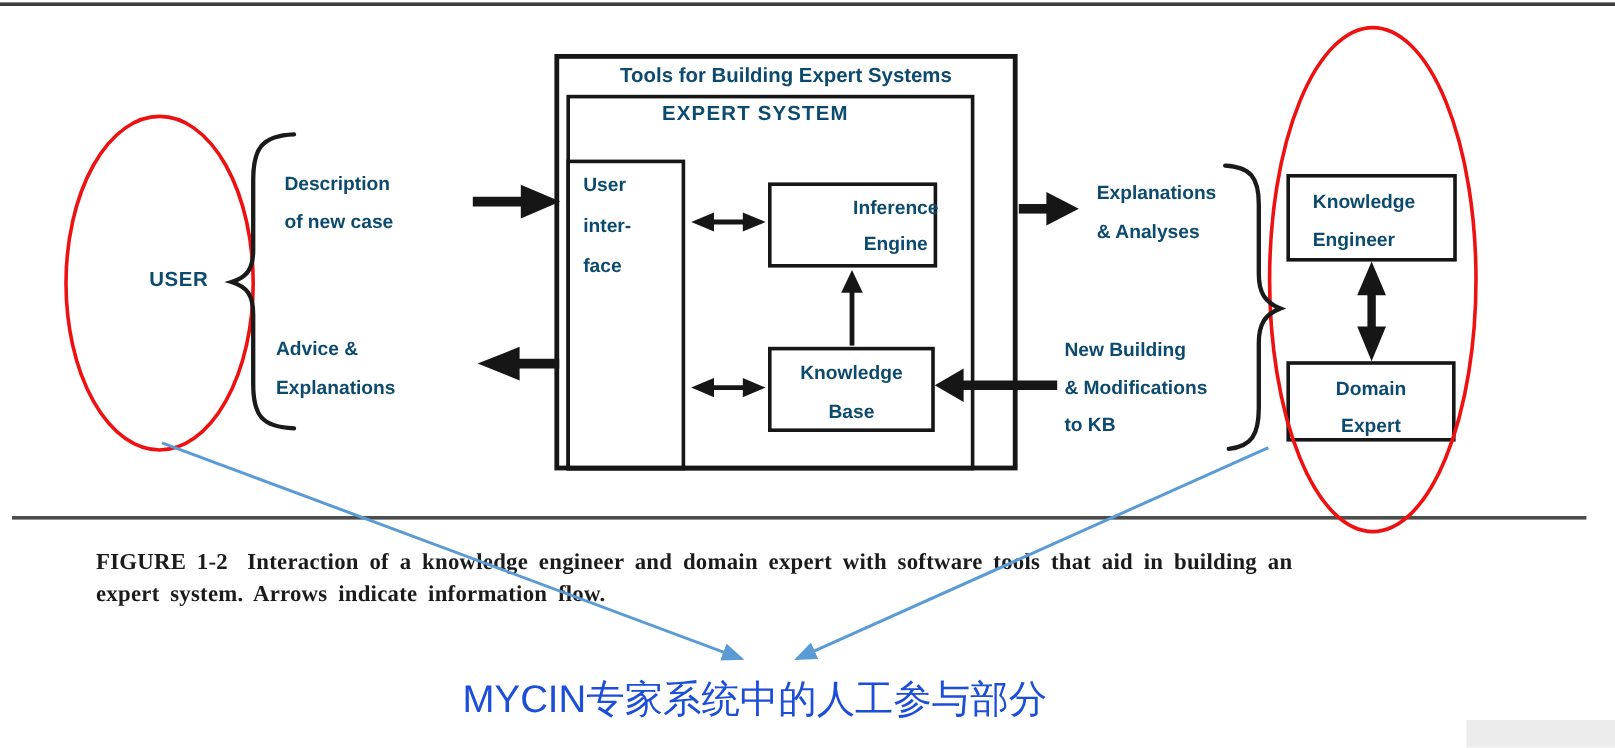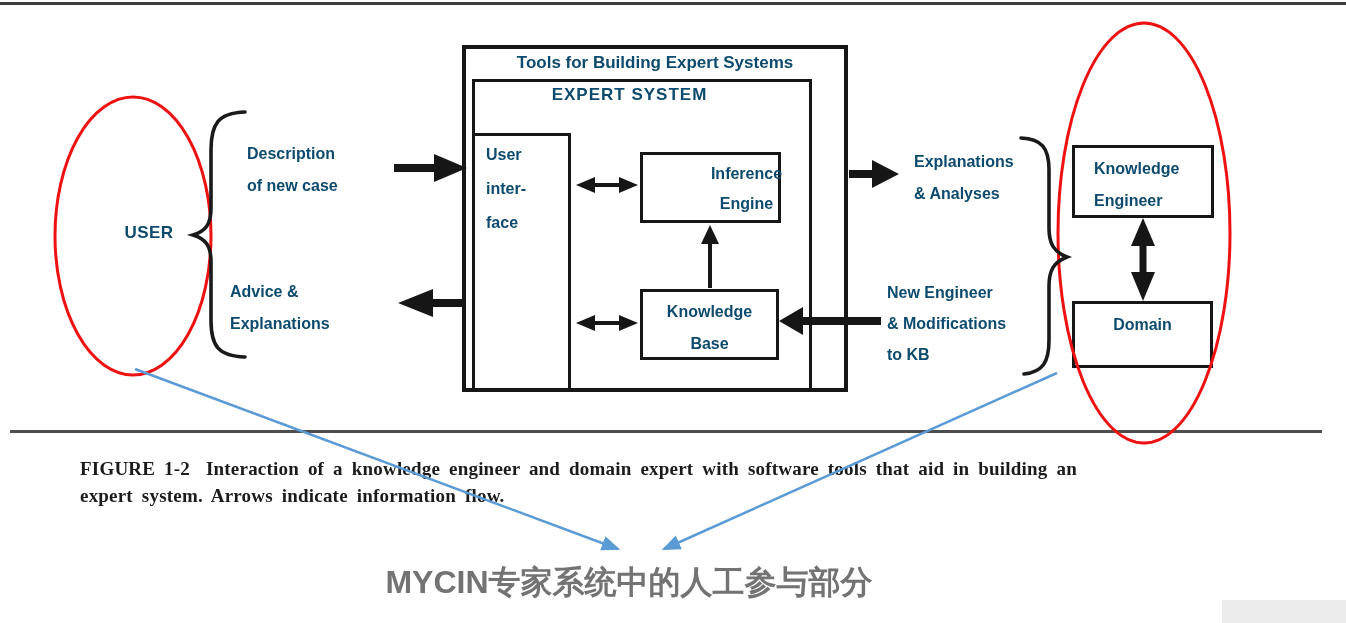--- a/index.html
+++ b/index.html
@@ -12,21 +12,21 @@
   .ctr{text-align:center;}
   #svg-overlay{position:absolute;left:0;top:0;width:1346px;height:623px;pointer-events:none;}
   .ink-line{stroke:#161616;fill:none;}
   .ink-fill{fill:#161616;stroke:none;}
   .w8{stroke-width:8px;} .w7{stroke-width:7px;} .w4{stroke-width:4px;}
   .brace{stroke:#1a1a1a;stroke-width:3.6px;fill:none;stroke-linecap:round;}
   .caption-line{position:absolute;font-family:"Liberation Serif",serif;font-weight:bold;
                 font-size:19px;color:#1b1b1b;word-spacing:4px;letter-spacing:0.2px;white-space:nowrap;}
   .caption-line .figlabel{margin-right:16px;}
   #cn-caption{position:absolute;left:314px;top:561px;width:630px;text-align:center;
-              font-size:32px;color:#737373;font-weight:bold;white-space:nowrap;}
+              font-size:32px;color:#1d4ed8;font-weight:normal;white-space:nowrap;}
   #corner-shade{position:absolute;left:1222px;top:600px;width:124px;height:23px;background:#ececec;}
 </style>
 </head>
 <body>
 
 <div class="rule" style="left:0;top:2px;width:1346px;height:3px;background:#3d3d3d;"></div>
 <div class="rule" style="left:10px;top:430px;width:1312px;height:3px;background:#4d4d4d;"></div>
 
 <div class="scanbox" style="left:462px;top:45px;width:386px;height:347px;border-width:4px;"></div>
 <div class="scantext ctr" style="left:462px;top:53px;width:386px;font-size:17px;">Tools for Building Expert Systems</div>
@@ -54,41 +54,42 @@
 
 <div class="scanbox" style="left:1072px;top:145px;width:142px;height:73px;"></div>
 <div class="scantext" style="left:1094px;top:153px;line-height:32px;">
   <span>Knowledge</span>
   <span>Engineer</span>
 </div>
 
 <div class="scanbox" style="left:1072px;top:301px;width:141px;height:67px;"></div>
 <div class="scantext ctr" style="left:1072px;top:309px;width:141px;line-height:31px;">
   <span>Domain</span>
+  <span>Expert</span>
 </div>
 
 <div class="scantext ctr" style="left:118px;top:223px;width:62px;font-size:17px;letter-spacing:0.5px;">USER</div>
 
-<div class="scantext" style="left:247px;top:138px;line-height:32px;">
+<div class="scantext" style="left:237px;top:138px;line-height:32px;">
   <span>Description</span>
   <span>of new case</span>
 </div>
 
 <div class="scantext" style="left:230px;top:276px;line-height:32px;">
   <span>Advice &amp;</span>
   <span>Explanations</span>
 </div>
 
 <div class="scantext" style="left:914px;top:146px;line-height:32px;">
   <span>Explanations</span>
   <span>&amp; Analyses</span>
 </div>
 
 <div class="scantext" style="left:887px;top:277px;line-height:31px;">
-  <span>New Engineer</span>
+  <span>New Building</span>
   <span>&amp; Modifications</span>
   <span>to KB</span>
 </div>
 
 <div class="caption-line" style="left:80px;top:458px;">
   <span class="figlabel">FIGURE 1-2</span><span>Interaction of a knowledge engineer and domain expert with software tools that aid in building an</span>
 </div>
 <div class="caption-line" style="left:80px;top:485px;">expert system. Arrows indicate information flow.</div>
 
 <div id="cn-caption">MYCIN专家系统中的人工参与部分</div>

